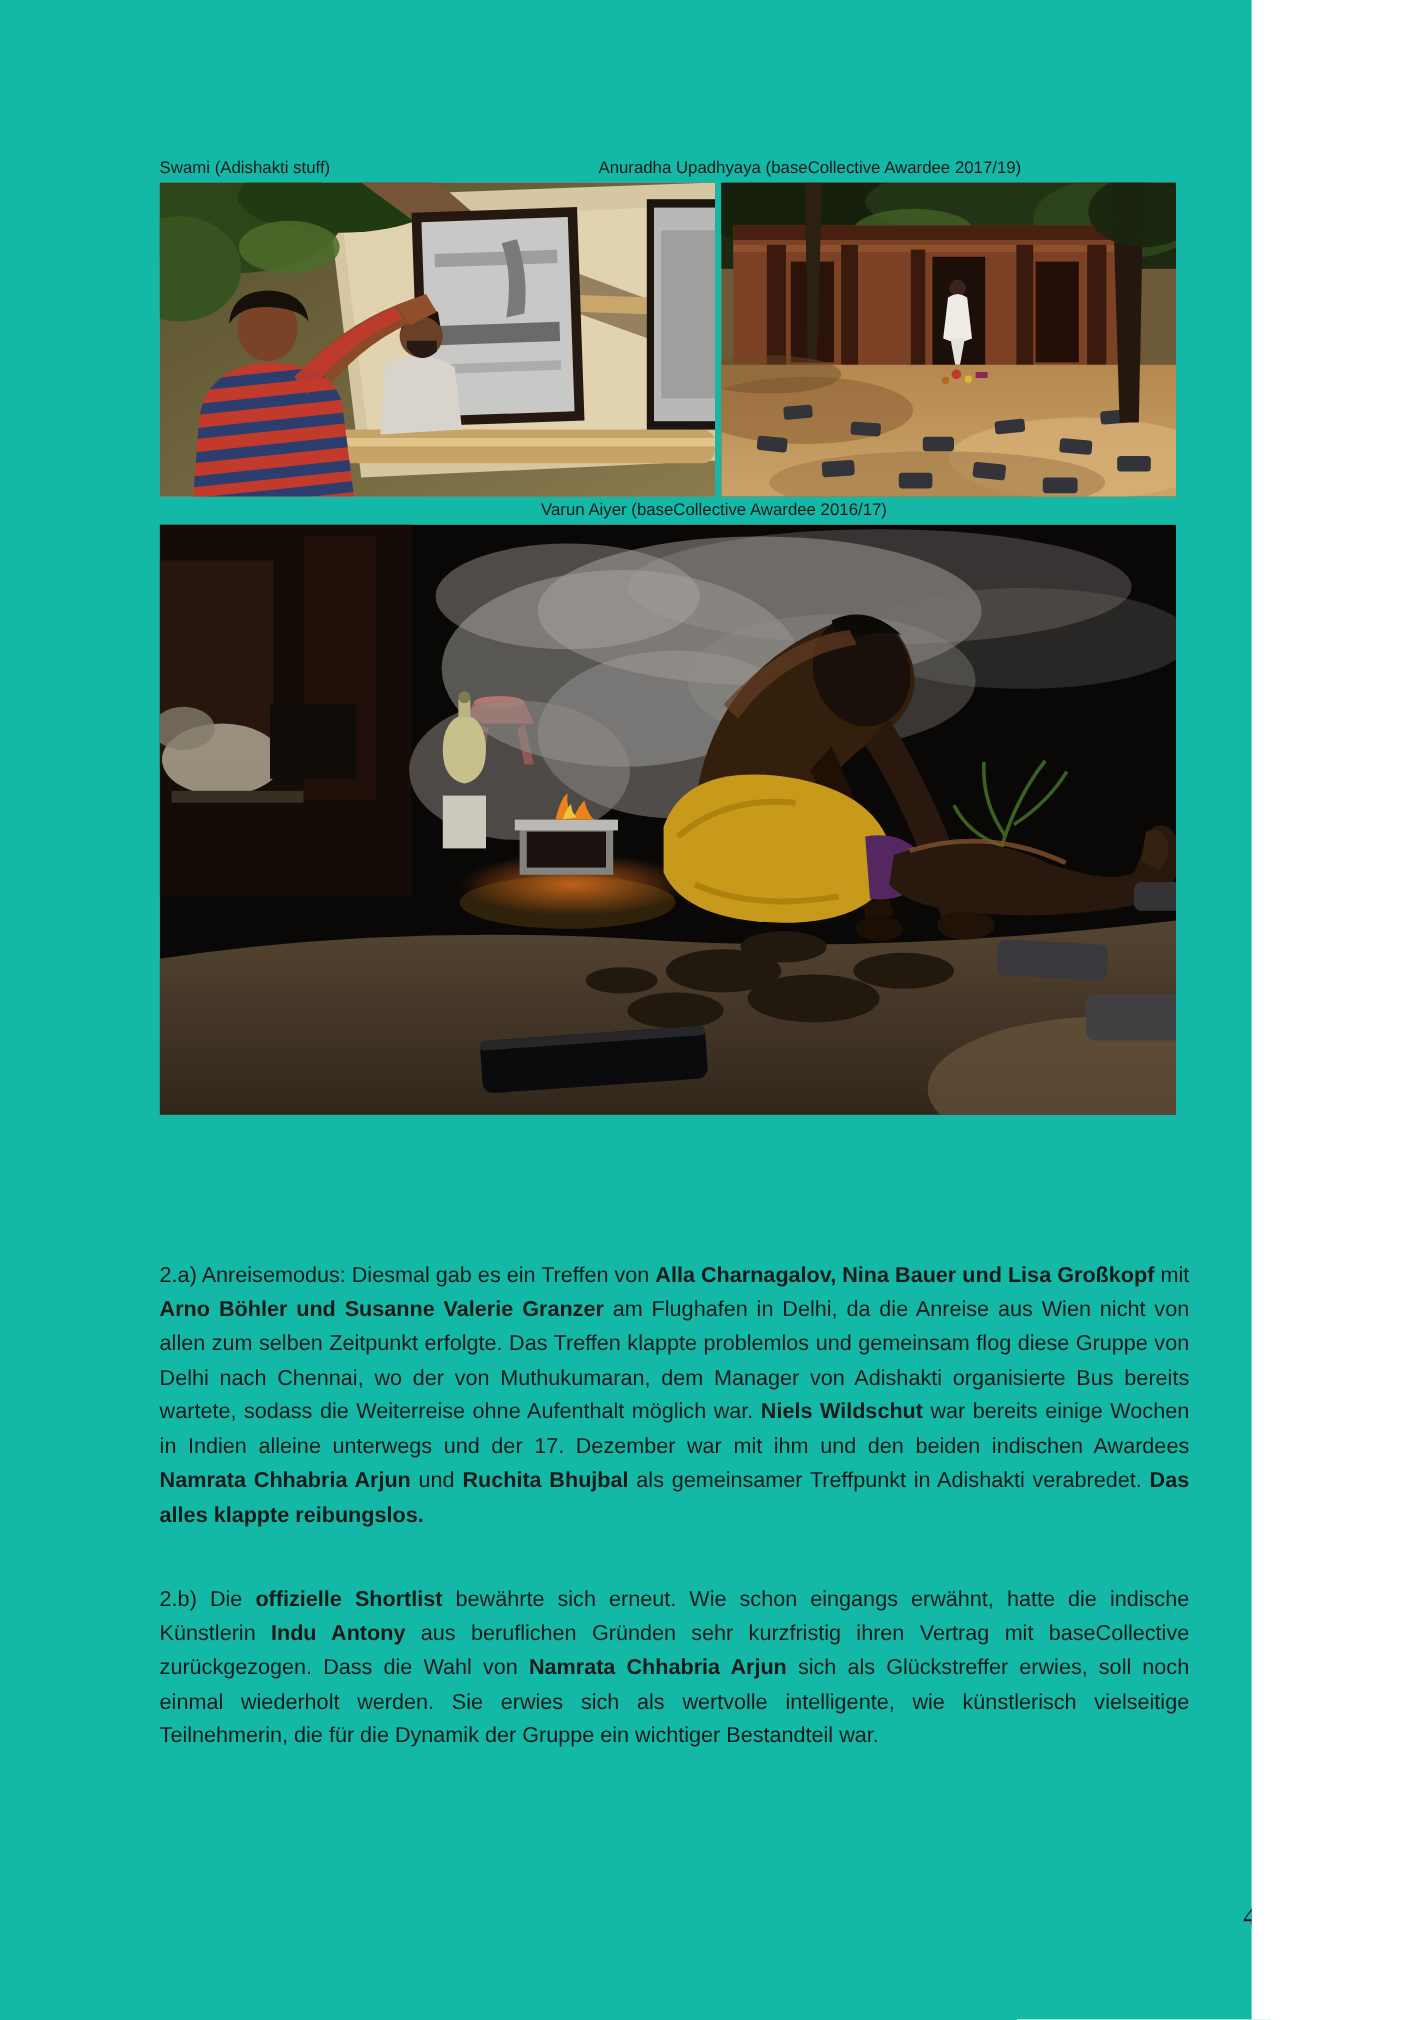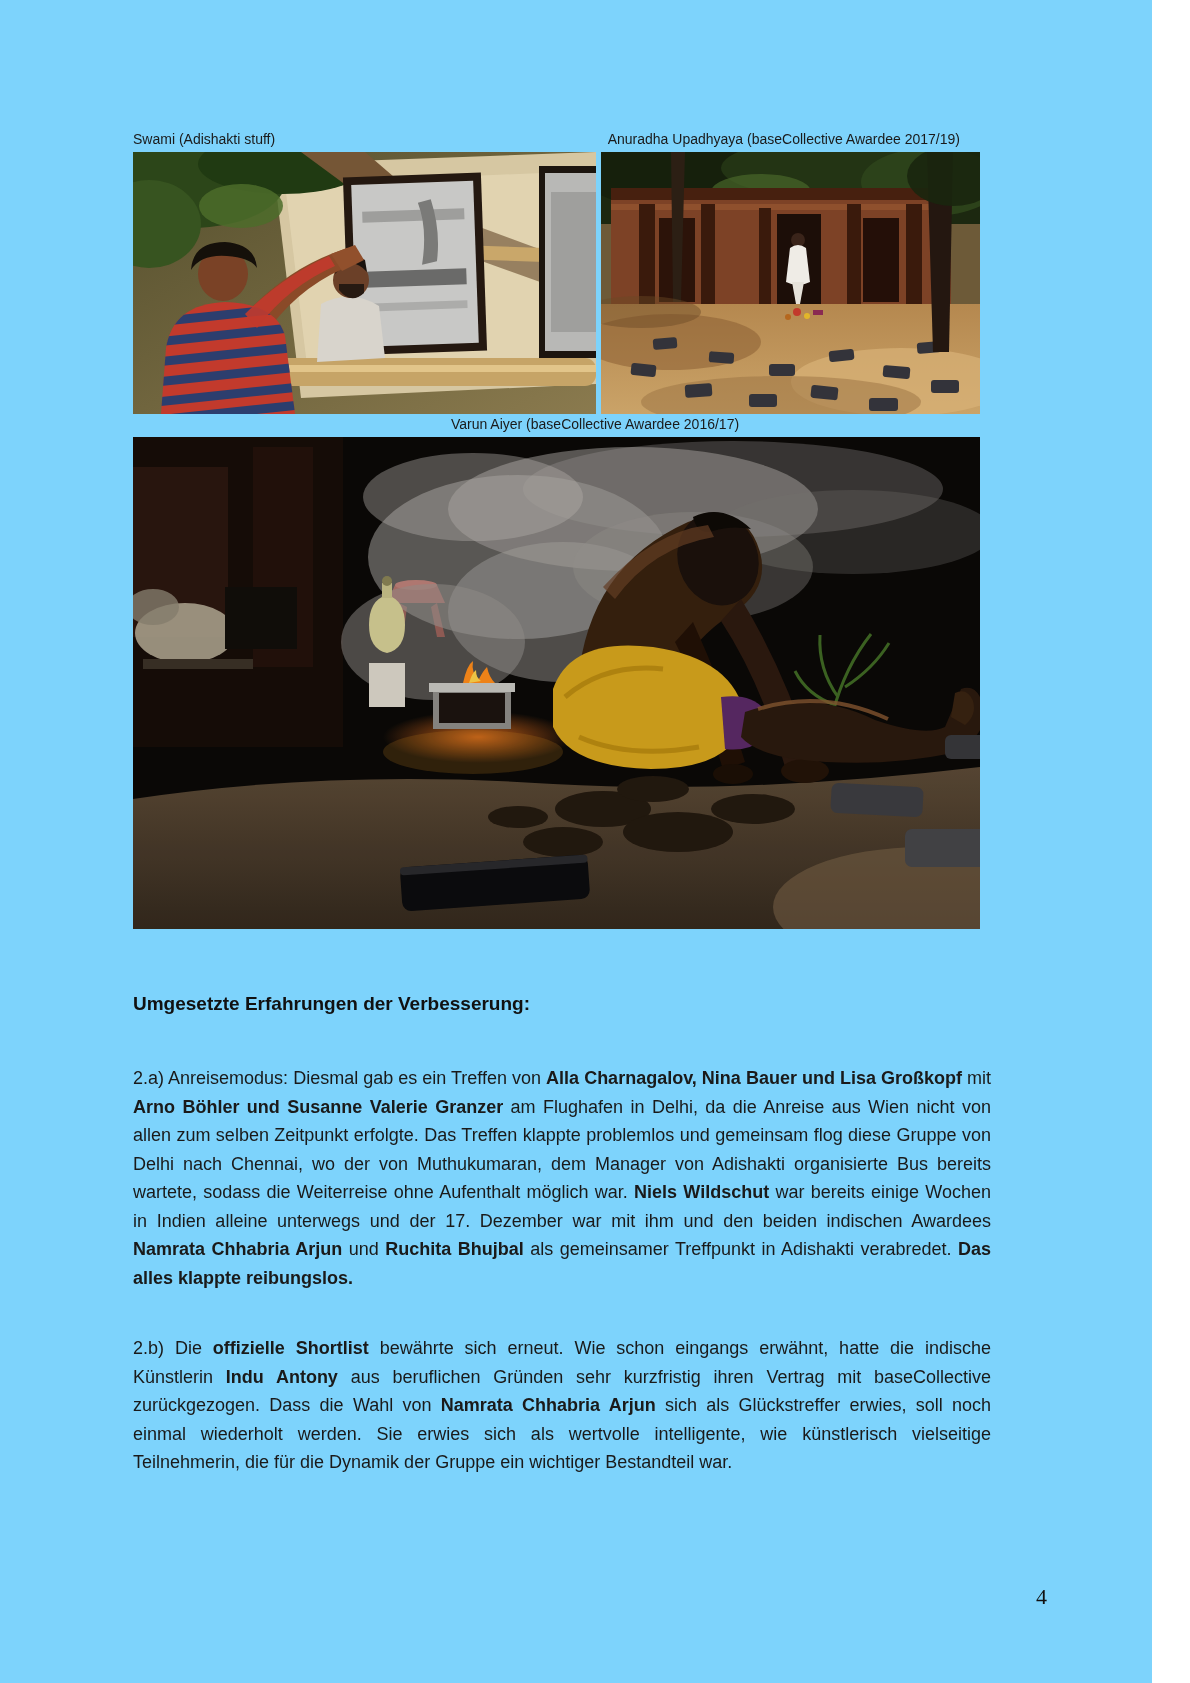--- a/index.html
+++ b/index.html
@@ -1,30 +1,30 @@
 <!DOCTYPE html>
 <html><head>
 <meta charset="utf-8">
 <style>
   html,body{margin:0;padding:0;background:#ffffff;}
-  .page{position:relative;width:1152px;height:1683px;background:#7dd3fc;overflow:hidden;
+  .page{position:relative;width:1043px;height:1683px;background:#14b8a6;overflow:hidden;
         font-family:"Liberation Sans",sans-serif;color:#1a1a1a;}
   .cap{position:absolute;font-size:14px;line-height:18px;color:#1a1a1a;white-space:nowrap;}
   .cap-left{left:133px;top:130px;}
   .cap-right{right:192px;top:130px;}
   .cap-mid{left:0;top:415px;width:1190px;text-align:center;}
   .photo{position:absolute;overflow:hidden;background:#888;}
   .photo svg{display:block;width:100%;height:100%;}
   .photo-left{left:133px;top:152px;width:463px;height:262px;}
   .photo-right{left:601px;top:152px;width:379px;height:262px;}
   .photo-large{left:133px;top:437px;width:847px;height:492px;}
   .heading{position:absolute;left:133px;top:993px;margin:0;font-size:19px;font-weight:bold;color:#111;}
   .body-text{position:absolute;left:133px;top:1048px;width:858px;font-size:18px;line-height:28.5px;
              text-align:justify;color:#1a1a1a;}
-  .body-text p{margin:16px 0 42px 0;}
+  .body-text p{margin:0 0 42px 0;}
   .body-text .b{font-weight:bold;}
   .page-number{position:absolute;left:1036px;top:1584px;font-family:"Liberation Serif",serif;
                font-size:22px;color:#111;}
 </style>
 </head>
 <body>
 
 <div class="page">
 
   <span class="cap cap-left">Swami (Adishakti stuff)</span>
@@ -257,21 +257,20 @@
       <rect x="268" y="424" width="188" height="44" rx="9" fill="#0c0c0e" transform="rotate(-4 362 446)"></rect>
       <rect x="268" y="424" width="188" height="8" rx="4" fill="#2a2a2e" transform="rotate(-4 362 446)"></rect>
       <rect x="698" y="348" width="92" height="30" rx="7" fill="#3e3e42" transform="rotate(3 744 363)"></rect>
       <rect x="772" y="392" width="112" height="38" rx="7" fill="#46464a"></rect>
       <rect x="812" y="298" width="72" height="24" rx="6" fill="#38383c"></rect>
 
       <rect width="847" height="492" fill="#000000" opacity="0.07"></rect>
     </svg>
   </div>
 
-  <h2 class="heading">Umgesetzte Erfahrungen der Verbesserung:</h2>
 
   <div class="body-text">
       <p><span>2.a) Anreisemodus: Diesmal gab es ein Treffen von </span><span class="b">Alla Charnagalov, Nina Bauer und Lisa Großkopf</span><span> mit </span><span class="b">Arno Böhler und Susanne Valerie Granzer</span><span> am Flughafen in Delhi, da die Anreise aus Wien nicht von allen zum selben Zeitpunkt erfolgte. Das Treffen klappte problemlos und gemeinsam flog diese Gruppe von Delhi nach Chennai, wo der von Muthukumaran, dem Manager von Adishakti organisierte Bus bereits wartete, sodass die Weiterreise ohne Aufenthalt möglich war. </span><span class="b">Niels Wildschut</span><span> war bereits einige Wochen in Indien alleine unterwegs und der 17. Dezember war mit ihm und den beiden indischen Awardees </span><span class="b">Namrata Chhabria Arjun</span><span> und </span><span class="b">Ruchita Bhujbal</span><span> als gemeinsamer Treffpunkt in Adishakti verabredet. </span><span class="b">Das alles klappte reibungslos.</span></p>
       <p><span>2.b) Die </span><span class="b">offizielle Shortlist</span><span> bewährte sich erneut. Wie schon eingangs erwähnt, hatte die indische Künstlerin </span><span class="b">Indu Antony</span><span> aus beruflichen Gründen sehr kurzfristig ihren Vertrag mit baseCollective zurückgezogen. Dass die Wahl von </span><span class="b">Namrata Chhabria Arjun</span><span> sich als Glückstreffer erwies, soll noch einmal wiederholt werden. Sie erwies sich als wertvolle intelligente, wie künstlerisch vielseitige Teilnehmerin, die für die Dynamik der Gruppe ein wichtiger Bestandteil war.</span></p>
     </div>
 
   <div class="page-number">4</div>
 
 </div>
 

